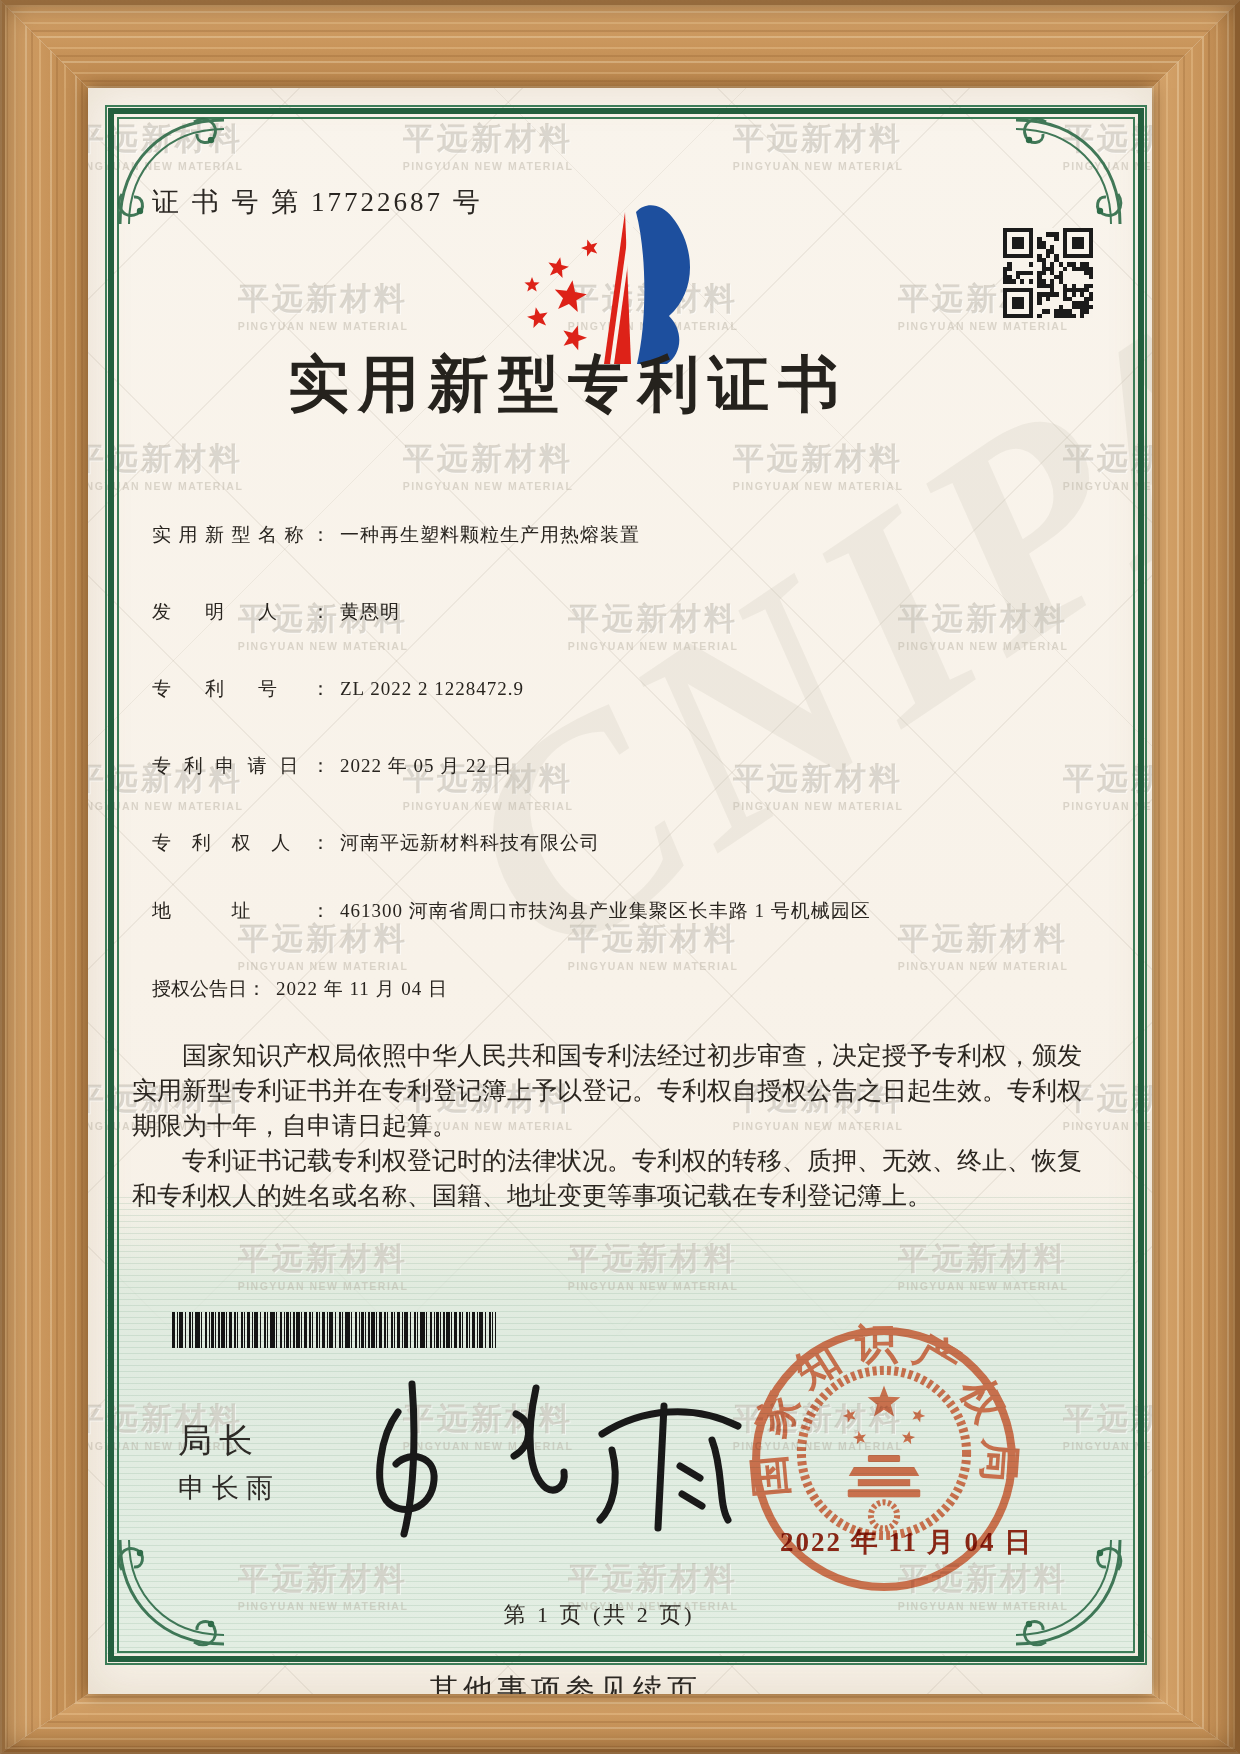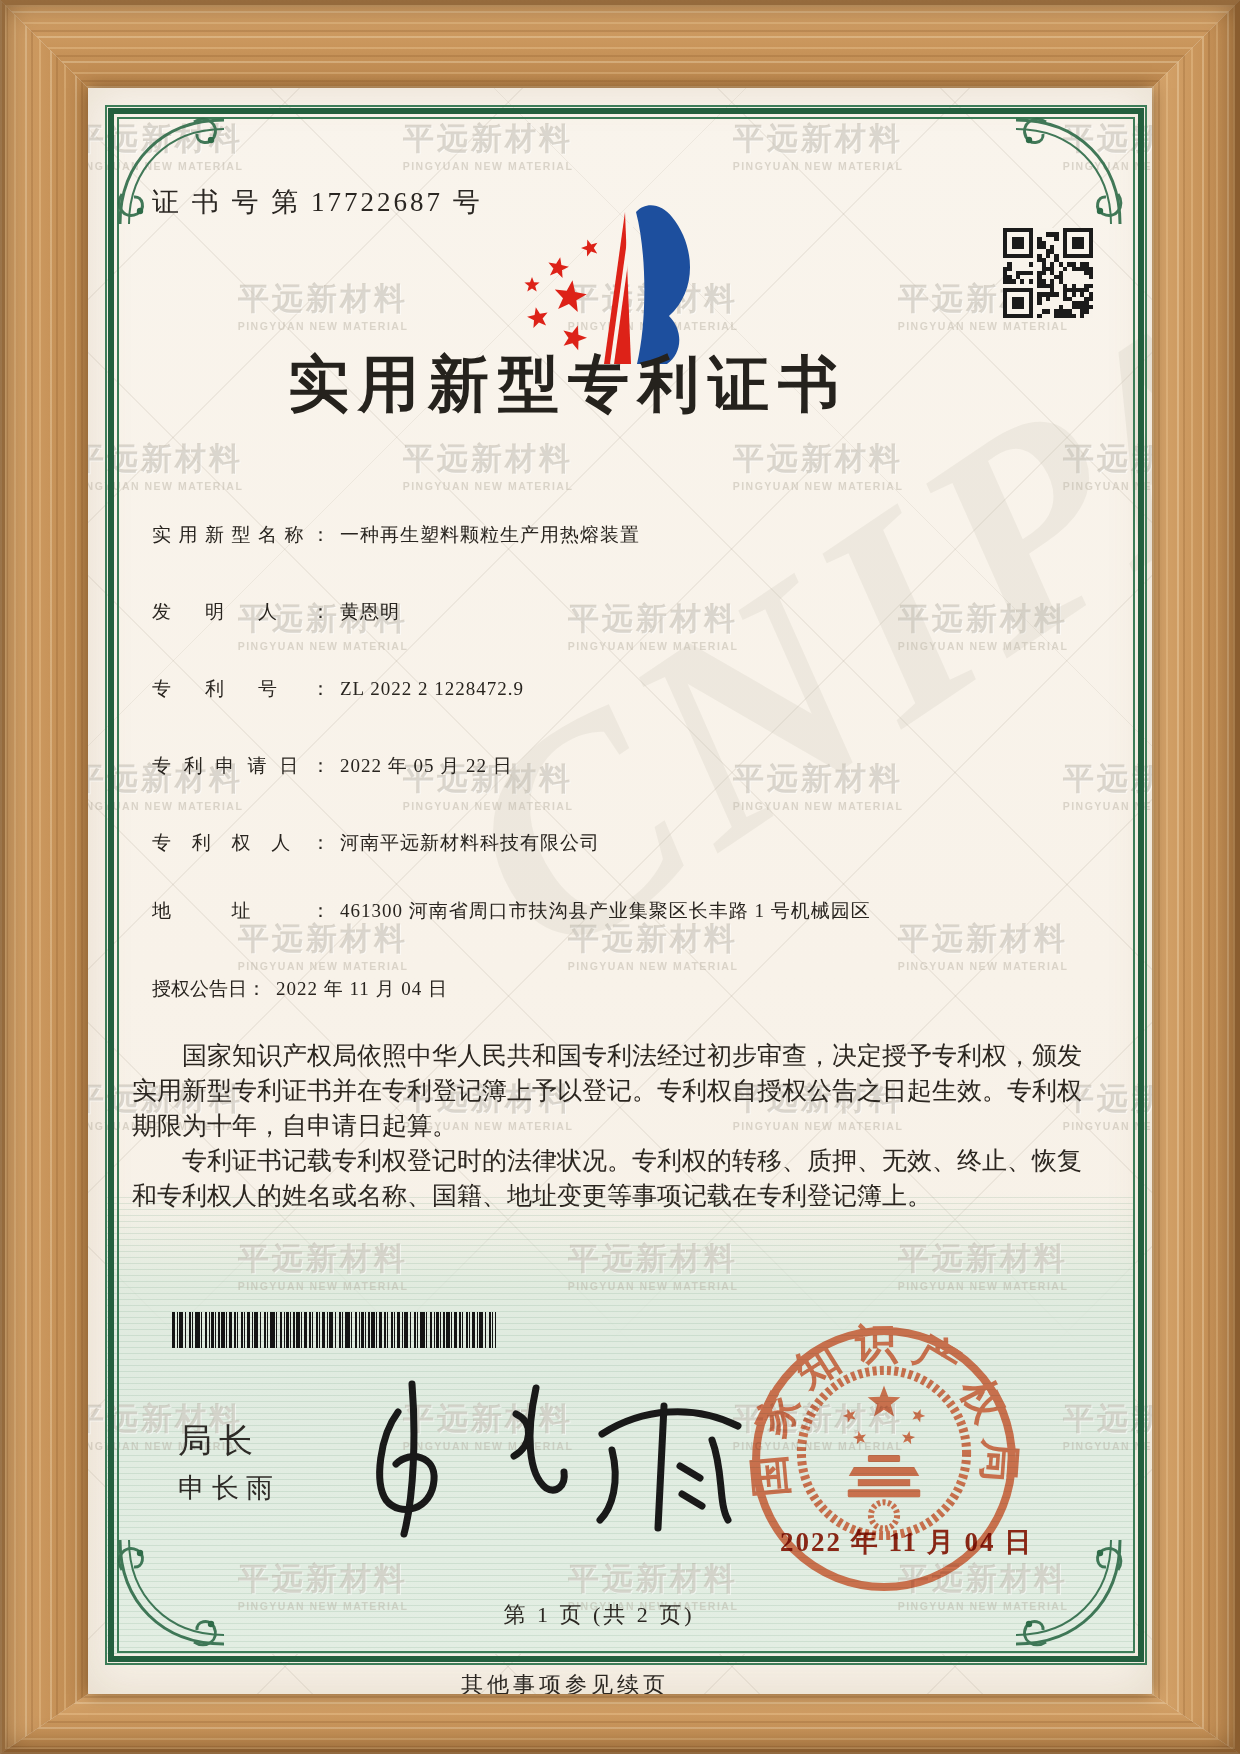--- a/index.html
+++ b/index.html
@@ -87,21 +87,21 @@
   #signer-title{position:absolute;left:90px;top:1330px;font-size:34px;letter-spacing:7px;color:#2e2b27;
     font-family:"Liberation Sans",sans-serif;}
   #signer-name{position:absolute;left:90px;top:1382px;font-size:27px;letter-spacing:7px;color:#2e2b27;
     font-family:"Liberation Sans",sans-serif;}
   #sig{position:absolute;left:258px;top:1282px;width:420px;height:178px;}
   #seal{position:absolute;left:655px;top:1230px;width:282px;height:282px;opacity:.9;mix-blend-mode:multiply;}
   #seal-date{position:absolute;left:692px;top:1436px;font-size:27px;letter-spacing:2px;color:#9c2a18;
     font-weight:bold;mix-blend-mode:multiply;}
   #page-no{position:absolute;left:361px;top:1512px;width:300px;text-align:center;font-size:22px;
     letter-spacing:3px;color:#2b2722;}
-  #cont-note{position:absolute;left:322px;top:1582px;width:310px;text-align:center;font-size:22px;
+  #cont-note{position:absolute;left:322px;top:1582px;width:310px;text-align:center;font-size:30px;
     letter-spacing:4px;color:#2b2722;}
 </style>
 </head>
 <body>
 
 <div id="stage">
 
   <div id="wood-top" class="wood"></div>
   <div id="wood-bottom" class="wood"></div>
   <div id="wood-left" class="wood vert"></div>

